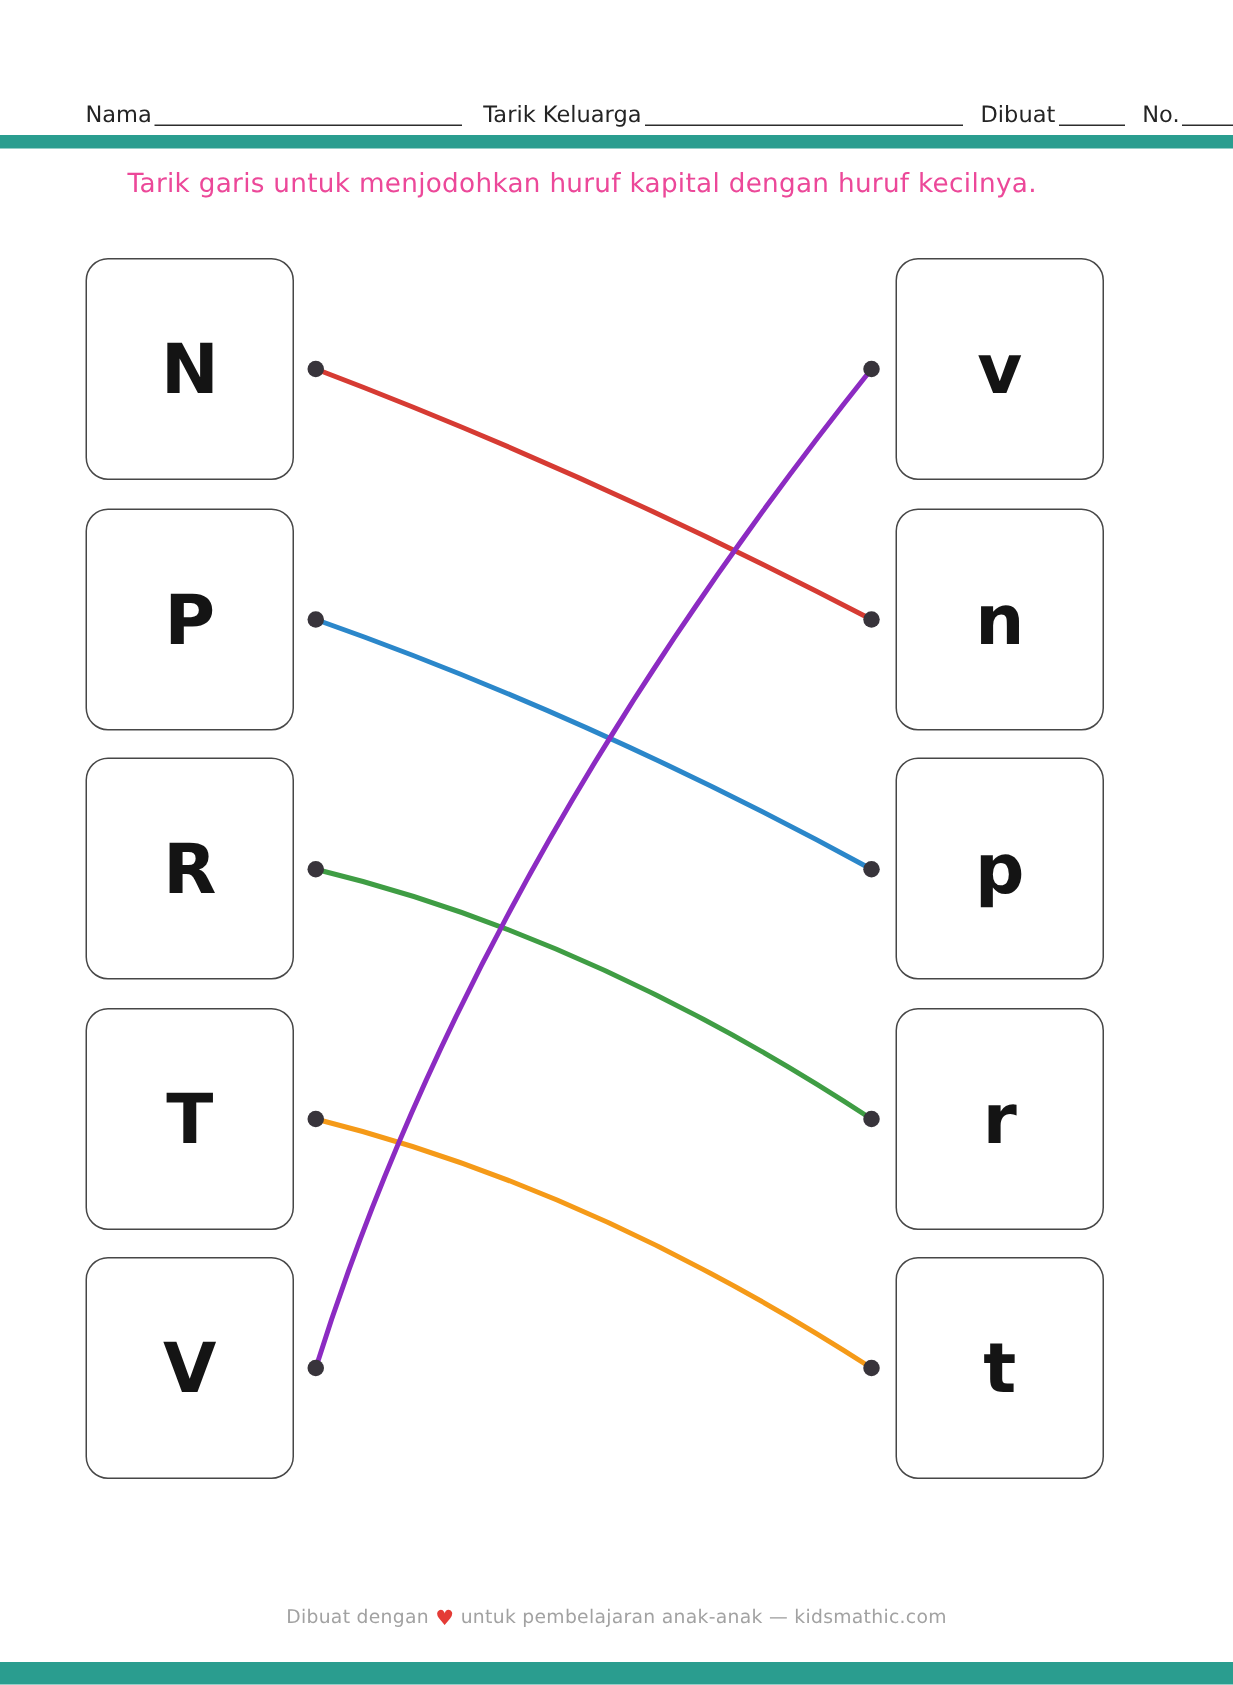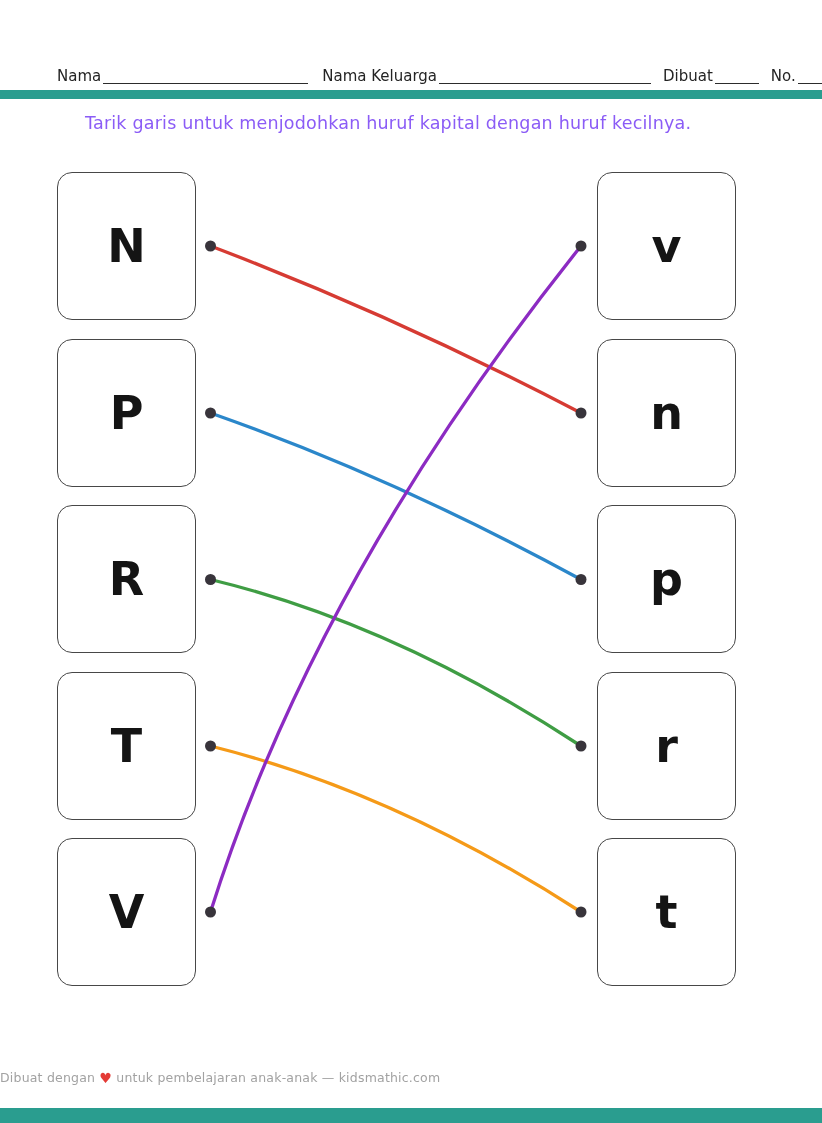--- a/index.html
+++ b/index.html
@@ -20,55 +20,55 @@
   }
   .header .lbl{white-space:nowrap;line-height:17px;}
   .header .line{border-bottom:1.4px solid #2c2c2c;height:15px;margin-left:2px;}
   .line-nama{width:205px;margin-right:14px;}
   .line-keluarga{width:212px;margin-right:12px;}
   .line-kelas{width:44px;margin-right:12px;}
   .line-no{flex:1;}
 
   .instruction{
     position:absolute;top:113px;left:85px;
-    font-size:17.5px;color:#8b5cf6;letter-spacing:.2px;
+    font-size:17.5px;color:#ec4899;letter-spacing:.2px;
   }
 
   
   .card{
     position:absolute;width:139px;height:148px;box-sizing:border-box;
     border:1.6px solid #474747;border-radius:15px;background:#fff;
     display:flex;align-items:center;justify-content:center;
   }
   .card .letter{
     font-size:46px;font-weight:700;color:#141414;line-height:1;
   }
   .col-left{left:57px;}
   .col-right{left:597px;}
   .row-0{top:172px;} .row-1{top:339px;} .row-2{top:505px;}
   .row-3{top:672px;} .row-4{top:838px;}
 
   .lines-overlay{position:absolute;top:0;left:0;width:822px;height:1123px;}
 
   .footer{
-    position:absolute;top:1070px;left:0;width:822px;text-align:left;
+    position:absolute;top:1070px;left:0;width:822px;text-align:center;
     font-size:12.5px;color:#a2a2a2;letter-spacing:.2px;
   }
   .footer .heart{font-size:14px;vertical-align:-1px;}
 </style>
 </head>
 <body>
 
 <div class="bar bar-top" style="background: rgb(42, 157, 143);"></div>
 <div class="bar bar-bottom" style="background: rgb(42, 157, 143);"></div>
 
 <div class="header">
   <span class="lbl">Nama</span>
   <span class="line line-nama"></span>
-  <span class="lbl">Nama Keluarga</span>
+  <span class="lbl">Tarik Keluarga</span>
   <span class="line line-keluarga"></span>
   <span class="lbl">Dibuat</span>
   <span class="line line-kelas"></span>
   <span class="lbl">No.</span>
   <span class="line line-no"></span>
 </div>
 
 <div class="instruction">Tarik garis untuk menjodohkan huruf kapital dengan huruf kecilnya.</div>
 
 <div class="card col-left row-0">

